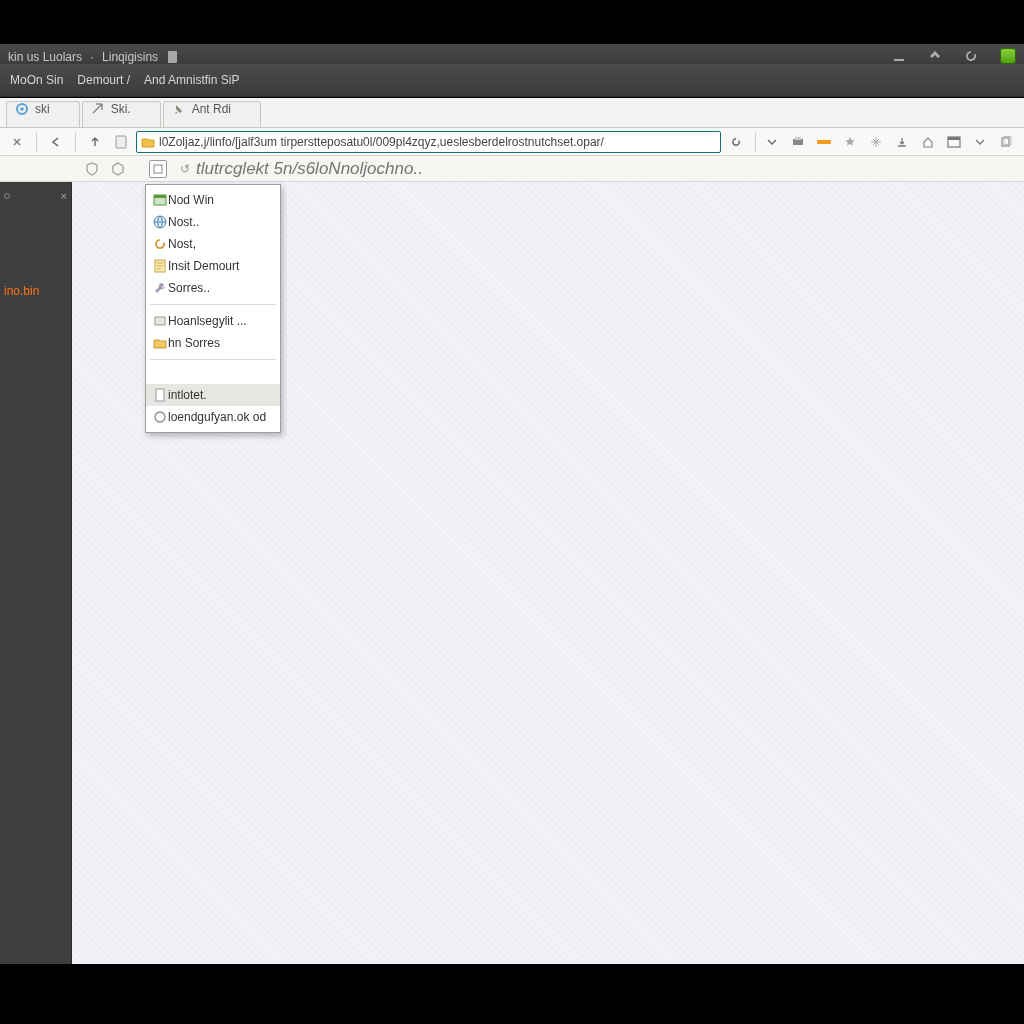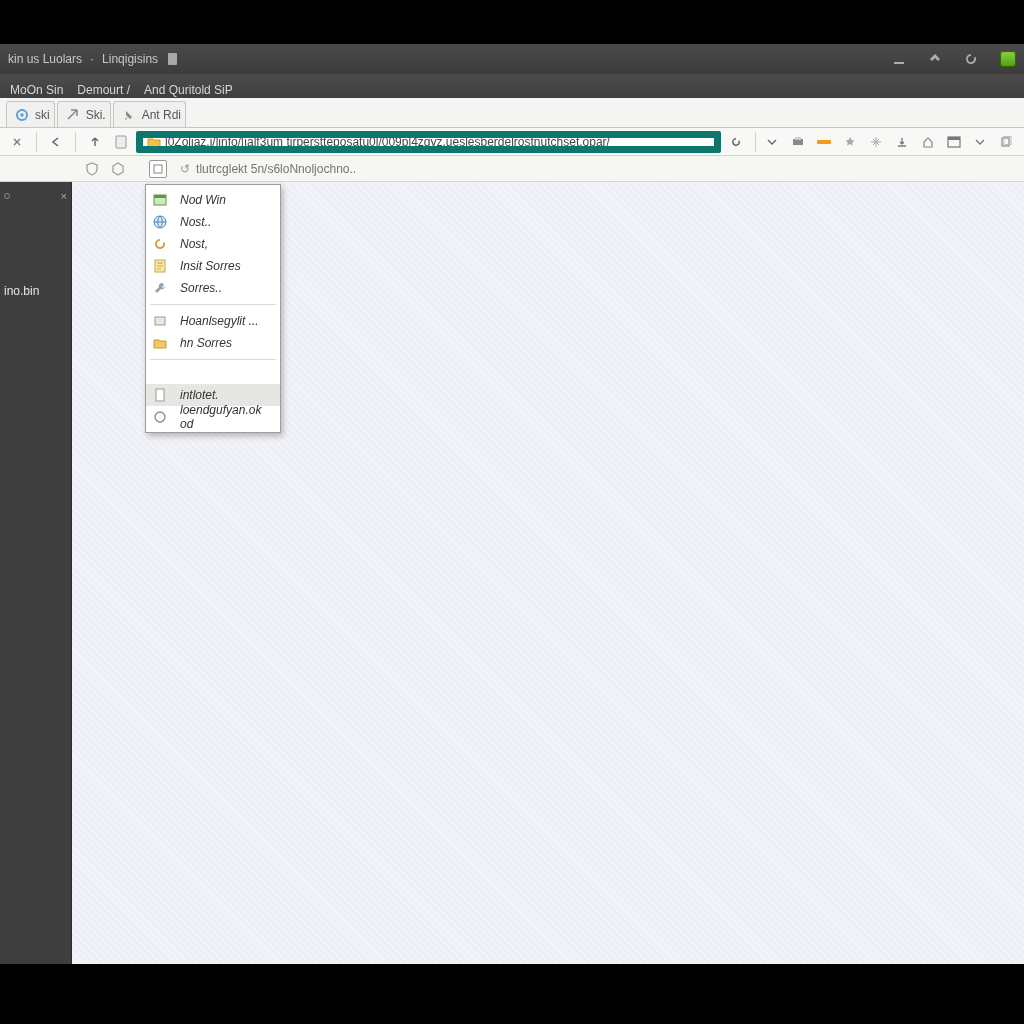--- a/index.html
+++ b/index.html
@@ -3,23 +3,23 @@
 <meta charset="utf-8">
 <style>
   * { box-sizing: border-box; margin: 0; padding: 0; }
   html, body { width: 1024px; height: 1024px; font-family: "Segoe UI", Tahoma, sans-serif; font-size: 12px; }
   body { background: #000; overflow: hidden; }
 
   .app-shell { position: absolute; top: 44px; left: 0; width: 1024px; height: 920px; }
 
   
   .titlebar {
-    height: 30px; width: 100%;
+    height: 20px; width: 100%;
     background: linear-gradient(#4a4a4a, #3c3c3c);
-    display: flex; align-items: center; color: #c8c8c8;
+    display: flex; align-items: flex-end; color: #c8c8c8;
     padding: 0 8px;
   }
   .titlebar .title-left { display: flex; align-items: center; gap: 8px; font-size: 12px; }
   .titlebar .title-right { margin-left: auto; display: flex; align-items: center; gap: 22px; }
   .title-icon { width: 14px; height: 14px; opacity: .85; display:inline-block; }
   .title-icon svg { width:100%; height:100%; }
   .status-icon {
     width:16px; height:16px; border-radius:4px;
     background: linear-gradient(#8ed33c, #4e9c12);
     box-shadow: inset 0 0 0 1px #2c6a00;
@@ -37,92 +37,92 @@
 
   
   .client { position:absolute; top:54px; left:0; right:0; bottom:0; background:#f4f4f2; }
 
   
   .tabstrip {
     height: 30px; background:#f4f4f2; display:flex; align-items:flex-end;
     padding: 3px 6px 0 6px; border-bottom:1px solid #c7c7c4;
   }
   .tab {
-    height:26px; display:flex; align-items:center; gap:6px;
-    padding: 0 4px 0 8px; margin-right:2px;
+    height:26px; display:flex; align-items:flex-start; gap:6px;
+    padding: 0 29px 0 8px; margin-right:2px;
     background:#f0f0ee; border:1px solid #c7c7c4; border-bottom:none;
     border-top-left-radius:3px; border-top-right-radius:3px;
     color:#555; font-size:12px;
   }
   .tab.active { background:#ffffff; color:#333; font-weight:500; }
   .tab .tab-icon { width:14px; height:14px; }
   .tab .tab-close { width:10px; height:10px; opacity:.6; margin-left:6px; }
 
   
   .navbar {
     height:28px; display:flex; align-items:center; gap:4px;
     padding: 0 6px; border-bottom:1px solid #d3d3d0; background:#f8f8f6;
   }
   .nav-btn {
     width:22px; height:22px; display:flex; align-items:center; justify-content:center;
     color:#555; border-radius:3px;
   }
   .urlbar {
-    flex:1; height:22px; border:7px solid #0f766e; border-radius:2px;
+    flex:1; height:22px; border:1px solid #0f766e; border-radius:2px;
     background:#fff; display:flex; align-items:center; padding:0 4px; gap:4px;
     overflow:hidden;
   }
   .urlbar .url-icon { width:14px; height:14px; flex:none; }
   .url-text { color:#444; white-space:nowrap; font-size:12px; }
   .navbar .sep { width:1px; height:20px; background:#d0d0cc; margin:0 4px; }
   .tool-icons { display:flex; align-items:center; gap:10px; padding-right:4px; }
   .tool-icons .ti { width:16px; height:14px; display:flex; align-items:center; justify-content:center; color:#555; }
   .orange-dash { width:14px; height:4px; background:#f29b1d; border-radius:1px; }
 
   
   .searchbar {
     height:26px; display:flex; align-items:center; gap:6px;
     padding:0 6px 0 82px; border-bottom:1px solid #d6d6d2; background:#f6f6f3;
   }
   .sb-btn { width:20px; height:20px; display:flex; align-items:center; justify-content:center; color:#666; }
   .sb-input {
     flex:0 0 300px; height:20px; border:none; background:transparent;
-    color:#555; font-size:12px; 
+    color:#555; font-size:17px; font-style:italic;
   }
   .sb-icon-box { width:18px; height:18px; border:1px solid #999; border-radius:2px; display:flex; align-items:center; justify-content:center; background:#fff; }
 
   
   .split { position:absolute; top:84px; left:0; right:0; bottom:0; display:flex; }
   .sidebar {
     width:72px; background:#3e3e3e; border-right:1px solid #2b2b2b;
     display:flex; flex-direction:column; align-items:flex-start; padding:6px 4px;
     color:#d9d9d9;
   }
   .sidebar .side-top { height:16px; display:flex; width:100%; justify-content:space-between; align-items:center; opacity:.7; }
   .sidebar .side-dot { width:6px; height:6px; border:1px solid #aaa; border-radius:50%; }
   .sidebar .side-x { font-size:11px; }
-  .sidebar-item { margin-top: 80px; font-size:12px; color:#e5e5e5; }
+  .sidebar-item { margin-top: 80px; font-size:12px; color:#f97316; }
 
   .content {
     flex:1; position:relative;
     background:#f2f3f9;
     background-image:
       repeating-linear-gradient(45deg, rgba(0,0,0,.018) 0 2px, transparent 2px 5px);
   }
 
   
   .ctxmenu {
     position:absolute; left:73px; top:2px; width:136px;
     background:#ffffff; border:1px solid #9d9d98;
     box-shadow: 2px 3px 6px rgba(0,0,0,.25);
     padding:4px 0;
   }
   .ctx-item {
-    height:22px; display:flex; align-items:center; gap:12px;
-    padding:0 2px 0 6px; color:#333; font-size:12px;font-style:italic;
+    height:22px; display:flex; align-items:center; gap:0;
+    padding:0 2px 0 6px; color:#333; font-size:12px;
   }
   .ctx-item .ci-icon { width:16px; height:16px; flex:none; display:flex; align-items:center; justify-content:center; }
   .ctx-item.highlight { background:#e6e6e2;margin-top:24px; }
   .ctx-sep { height:1px; margin:5px 4px; background:#dcdcd7; }
 
   
   .sv { width:100%; height:100%; }
 </style>
 </head>
 <body>
@@ -156,21 +156,21 @@
             <path d="M7 2a5 5 0 1 0 4.5 2.8l-1.6.9A3.2 3.2 0 1 1 7 3.8V2z" fill="#c0c0c0"></path>
           </svg>
       </span>
       <span class="status-icon"></span>
     </div>
   </div>
 
   <div class="menubar">
     <span>MoOn Sin</span>
     <span>Demourt /</span>
-    <span>And Quritold SiP</span>
+    <span>And Amnistfin SiP</span>
   </div>
 
   <div class="client">
 
     <div class="tabstrip">
       <div class="tab">
         <span class="tab-icon">
           <svg class="sv" viewBox="0 0 14 14">
               <circle cx="7" cy="7" r="5" fill="none" stroke="#5ea0d8" stroke-width="2"></circle>
               <circle cx="7" cy="7" r="1.8" fill="#5ea0d8"></circle>
@@ -350,21 +350,21 @@
             </span>
             <span>Nost,</span>
           </div>
           <div class="ctx-item">
             <span class="ci-icon">
               <svg class="sv" viewBox="0 0 16 16">
                   <rect x="3" y="2" width="10" height="12" fill="#f7e9b4" stroke="#cba93e"></rect>
                   <path d="M5 5h6M5 8h6M5 11h4" stroke="#cba93e"></path>
                 </svg>
             </span>
-            <span>Insit Sorres</span>
+            <span>Insit Demourt</span>
           </div>
           <div class="ctx-item">
             <span class="ci-icon">
               <svg class="sv" viewBox="0 0 16 16">
                   <path d="M10 3a3 3 0 0 0-3 4L3 11l2 2 4-4a3 3 0 0 0 4-3l-2 2-1-1 2-2a3 3 0 0 0-2-2z" fill="#9aa0b0"></path>
                 </svg>
             </span>
             <span>Sorres..</span>
           </div>
 

